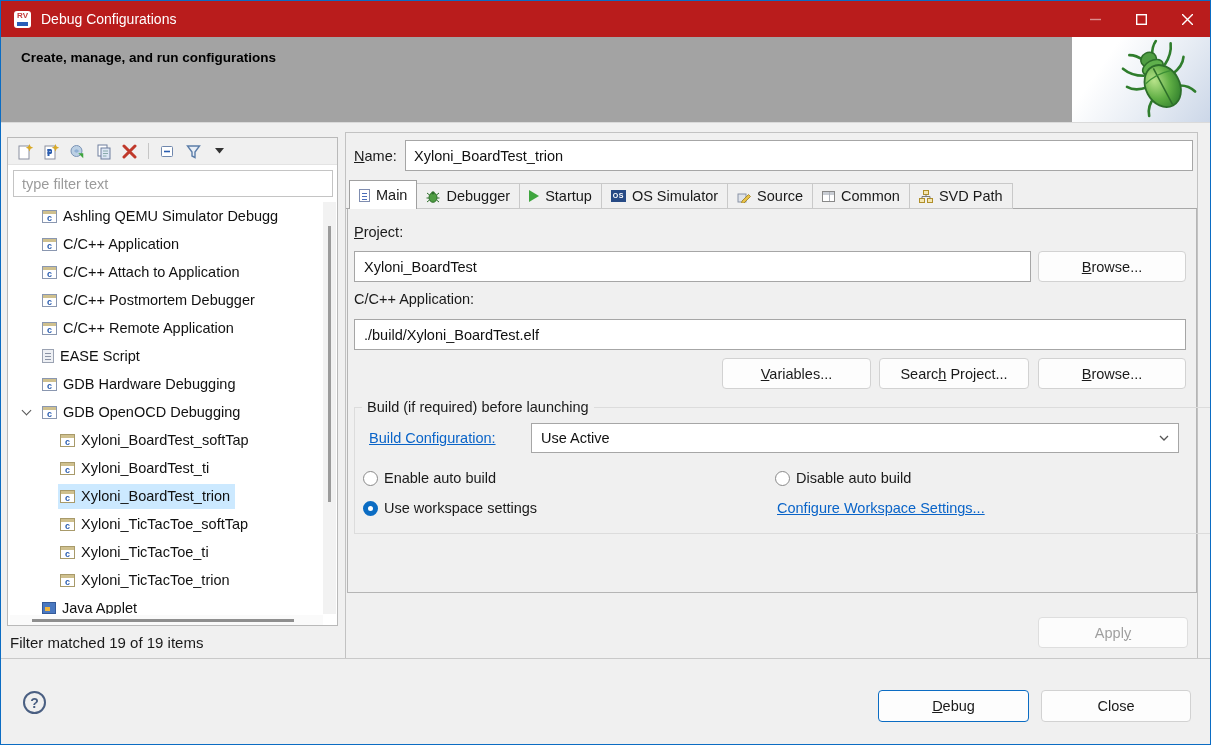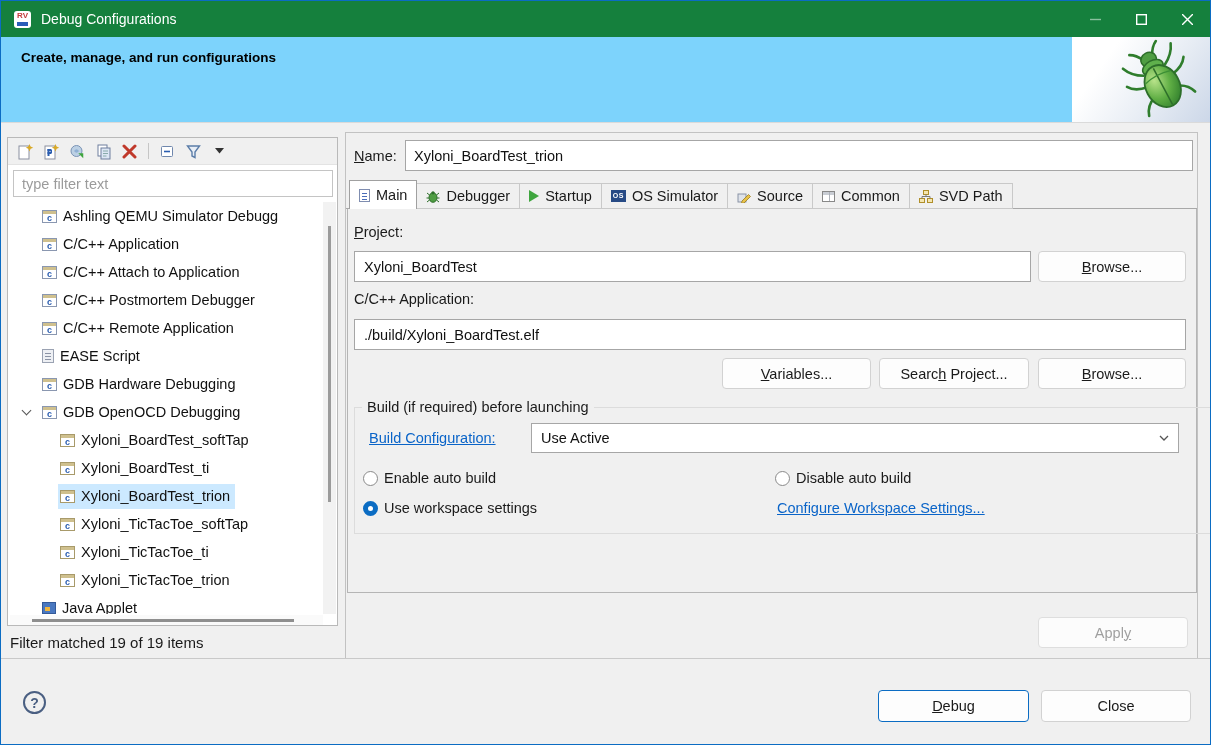--- a/index.html
+++ b/index.html
@@ -2,33 +2,33 @@
 <html><head>
 <meta charset="utf-8">
 <style>
   * { margin:0; padding:0; box-sizing:border-box; }
   html,body { background:#555; }
   body { font-family:"Liberation Sans", sans-serif; color:#1a1a1a; }
   .window { position:relative; width:1211px; height:745px; background:#f0f0f0;
             border:1px solid #0b6cc3; overflow:hidden; }
 
   
-  .titlebar { position:absolute; left:0; top:0; width:100%; height:36px; background:#15803d;
+  .titlebar { position:absolute; left:0; top:0; width:100%; height:36px; background:#b91c1c;
               display:flex; align-items:center; }
   .app-icon { margin-left:13px; width:17px; height:17px; background:#fff; border-radius:3px;
               position:relative; display:flex; align-items:flex-start; justify-content:center; }
   .app-icon i { font-style:normal; font-weight:bold; font-size:8px; line-height:10px; color:#c43b3b; letter-spacing:0; }
   .app-icon:after { content:""; position:absolute; left:3px; bottom:2px; width:11px; height:4px; background:#2a5db8; }
   .title-text { margin-left:10px; color:#fff; font-size:14px; }
   .win-controls { position:absolute; right:0; top:0; height:36px; display:flex; }
   .win-btn { width:46px; height:36px; display:flex; align-items:center; justify-content:center; }
   .win-btn svg { display:block; }
 
   
-  .banner { position:absolute; left:0; top:36px; width:100%; height:86px; background:#7dd3fc;
+  .banner { position:absolute; left:0; top:36px; width:100%; height:86px; background:#a3a3a3;
             border-bottom:1px solid #dadada; }
   .banner-title { position:absolute; left:20px; top:13px; font-weight:bold; font-size:13.5px; color:#000; }
   .banner-art { position:absolute; right:0; top:0; width:138px; height:85px;
                 background:linear-gradient(125deg,#ffffff 25%,#e9eef5 60%,#ccd7e8 100%); }
   .banner-art svg { position:absolute; right:12px; top:2px; }
 
   
   .left-panel { position:absolute; left:6px; top:136px; width:331px; height:489px;
                 background:#fff; border:1px solid #b9b9b9; }
   .lp-toolbar { position:absolute; left:0; top:0; width:100%; height:27px; background:#f0f0f0;

